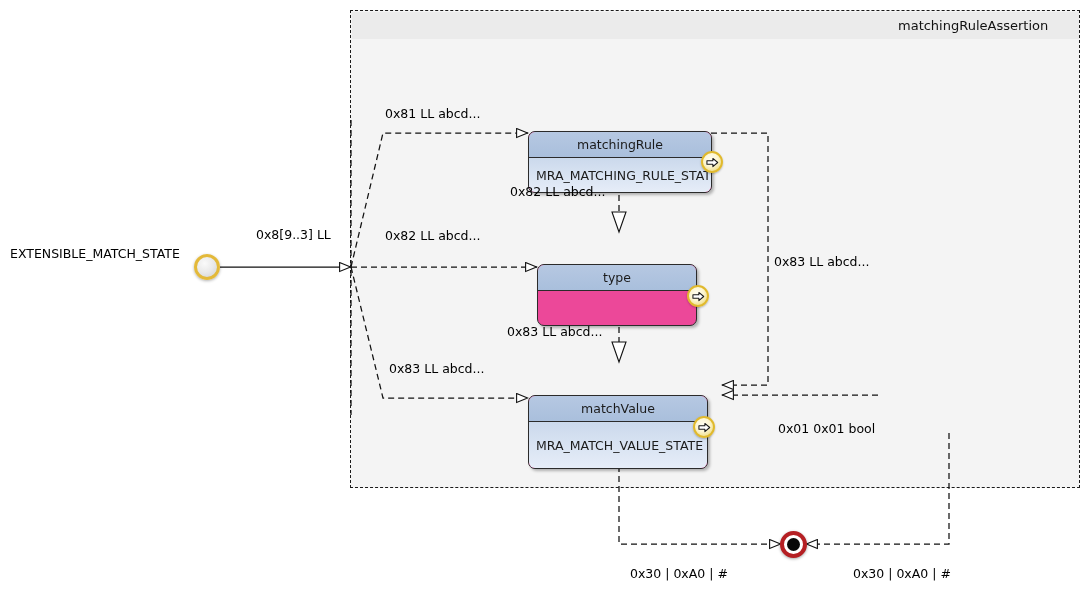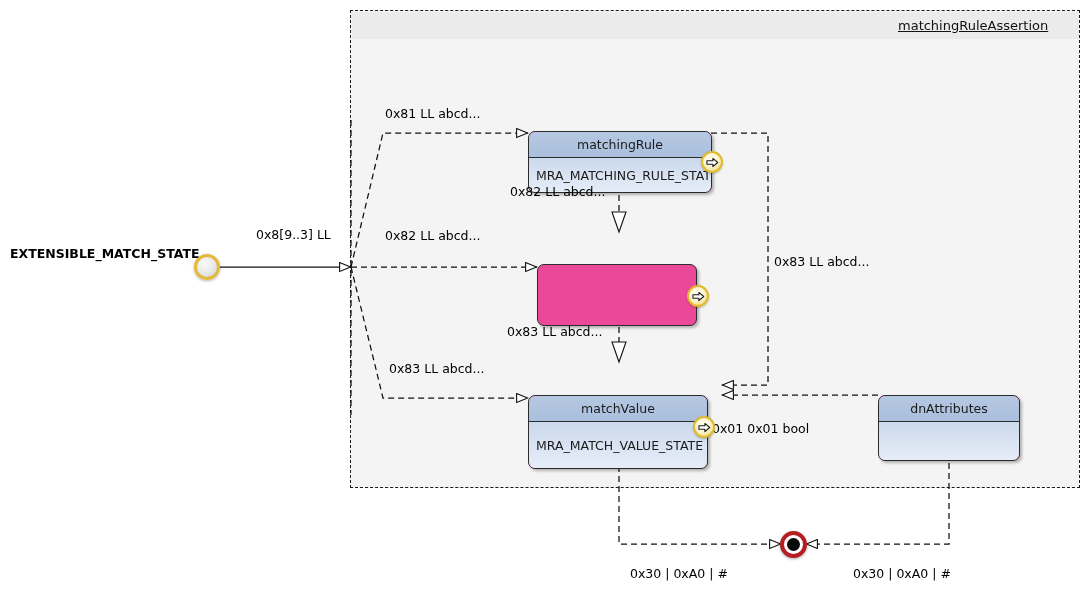--- a/index.html
+++ b/index.html
@@ -127,21 +127,21 @@
     background: #ebebeb;
   }
 </style>
 </head>
 <body>
 
 <div id="diagram-root">
 
   <div class="region" style="left:350px; top:10px; width:730px; height:478px;"></div>
   <div class="region-titlebar" style="left:351.5px; top:11.5px; width:727px; height:27px;"></div>
-  <div class="region-title" style="left:898px; top:18px;text-decoration:underline;">matchingRuleAssertion</div>
+  <div class="region-title" style="left:898px; top:18px;">matchingRuleAssertion</div>
 
   <svg class="layer" viewBox="0 0 1086 600" xmlns="http://www.w3.org/2000/svg">
     <defs>
       <marker id="oarrow" markerWidth="13" markerHeight="11" refX="12.4" refY="5.5" orient="auto" markerUnits="userSpaceOnUse">
         <path d="M1,1 L12,5.5 L1,10 Z" fill="#ffffff" stroke="#111111" stroke-width="1.1"></path>
       </marker>
       <marker id="oarrow-left" markerWidth="13" markerHeight="11" refX="12.4" refY="5.5" orient="auto" markerUnits="userSpaceOnUse">
         <path d="M1,1 L12,5.5 L1,10 Z" fill="#ffffff" stroke="#111111" stroke-width="1.1"></path>
       </marker>
     </defs>
@@ -168,72 +168,69 @@
 
       <path d="M878,395 L722,395" stroke-dasharray="6,4" marker-end="url(#oarrow-left)"></path>
 
       <path d="M619,436 L619,544 L781,544" stroke-dasharray="6,4" marker-end="url(#oarrow)"></path>
 
       <path d="M949,433 L949,544 L806,544" stroke-dasharray="6,4" marker-end="url(#oarrow-left)"></path>
     </g>
   </svg>
 
   <div class="start-node" style="left:194px; top:254px;"></div>
-  <div class="lbl" style="left:10px; top:248px;font-weight:bold;">EXTENSIBLE_MATCH_STATE</div>
+  <div class="lbl" style="left:10px; top:248px;">EXTENSIBLE_MATCH_STATE</div>
 
   <div class="end-node" style="left:780px; top:531px;">
     <div class="dot"></div>
   </div>
 
   <div class="statebox" style="left:528px; top:103px; width:184px; height:62px;">
     <div class="sb-head">matchingRule</div>
     <div class="sb-body">MRA_MATCHING_RULE_STATE</div>
   </div>
   <div class="badge" style="left:701px; top:151px;">
     <svg width="13" height="13" viewBox="0 0 14 14" xmlns="http://www.w3.org/2000/svg">
       <path d="M1,5.2 L7.4,5.2 L7.4,2.6 L12.6,7 L7.4,11.4 L7.4,8.8 L1,8.8 Z" fill="#ffffff" stroke="#1a1a1a" stroke-width="1.15" stroke-linejoin="round"></path>
     </svg>
   </div>
 
   <div class="statebox" style="left:537px; top:236px; width:160px; height:62px;">
+    <div class="sb-head">type</div>
   </div>
   <div class="badge" style="left:687px; top:285px;">
     <svg width="13" height="13" viewBox="0 0 14 14" xmlns="http://www.w3.org/2000/svg">
       <path d="M1,5.2 L7.4,5.2 L7.4,2.6 L12.6,7 L7.4,11.4 L7.4,8.8 L1,8.8 Z" fill="#ffffff" stroke="#1a1a1a" stroke-width="1.15" stroke-linejoin="round"></path>
     </svg>
   </div>
 
   <div class="statebox" style="left:528px; top:367px; width:180px; height:74px;">
     <div class="sb-head">matchValue</div>
     <div class="sb-body">MRA_MATCH_VALUE_STATE</div>
   </div>
   <div class="badge" style="left:693px; top:416px;">
     <svg width="13" height="13" viewBox="0 0 14 14" xmlns="http://www.w3.org/2000/svg">
       <path d="M1,5.2 L7.4,5.2 L7.4,2.6 L12.6,7 L7.4,11.4 L7.4,8.8 L1,8.8 Z" fill="#ffffff" stroke="#1a1a1a" stroke-width="1.15" stroke-linejoin="round"></path>
     </svg>
   </div>
 
-  <div class="statebox" style="left:878px; top:367px; width:142px; height:66px;">
-    <div class="sb-head">dnAttributes</div>
-    <div class="sb-body"></div>
-  </div>
 
   <div class="lbl" style="left:256px; top:229px;">0x8[9..3] LL</div>
 
   <div class="lbl" style="left:385px; top:108px;text-align:center;">0x81 LL abcd...</div>
 
   <div class="lbl" style="left:385px; top:230px;">0x82 LL abcd...</div>
 
   <div class="lbl" style="left:389px; top:363px;">0x83 LL abcd...</div>
 
   <div class="lbl" style="left:510px; top:186px;">0x82 LL abcd...</div>
 
   <div class="lbl" style="left:507px; top:326px;">0x83 LL abcd...</div>
 
   <div class="lbl" style="left:774px; top:256px;">0x83 LL abcd...</div>
 
-  <div class="lbl" style="left:712px; top:423px;">0x01 0x01 bool</div>
+  <div class="lbl" style="left:778px; top:423px;">0x01 0x01 bool</div>
 
   <div class="lbl" style="left:630px; top:568px;">0x30 | 0xA0 | #</div>
 
   <div class="lbl" style="left:853px; top:568px;">0x30 | 0xA0 | #</div>
 
 </div>
 
 </body></html>

